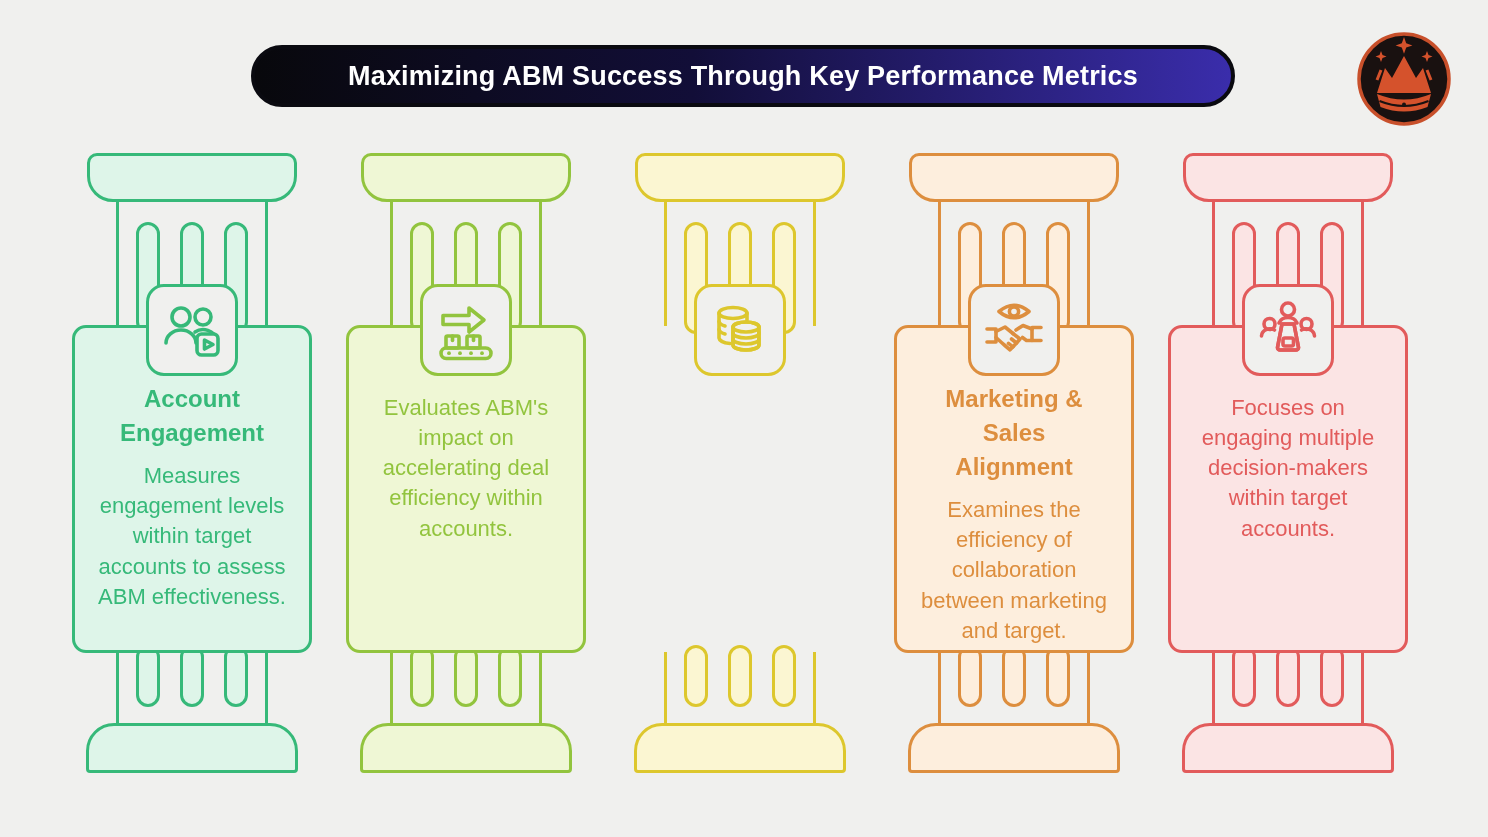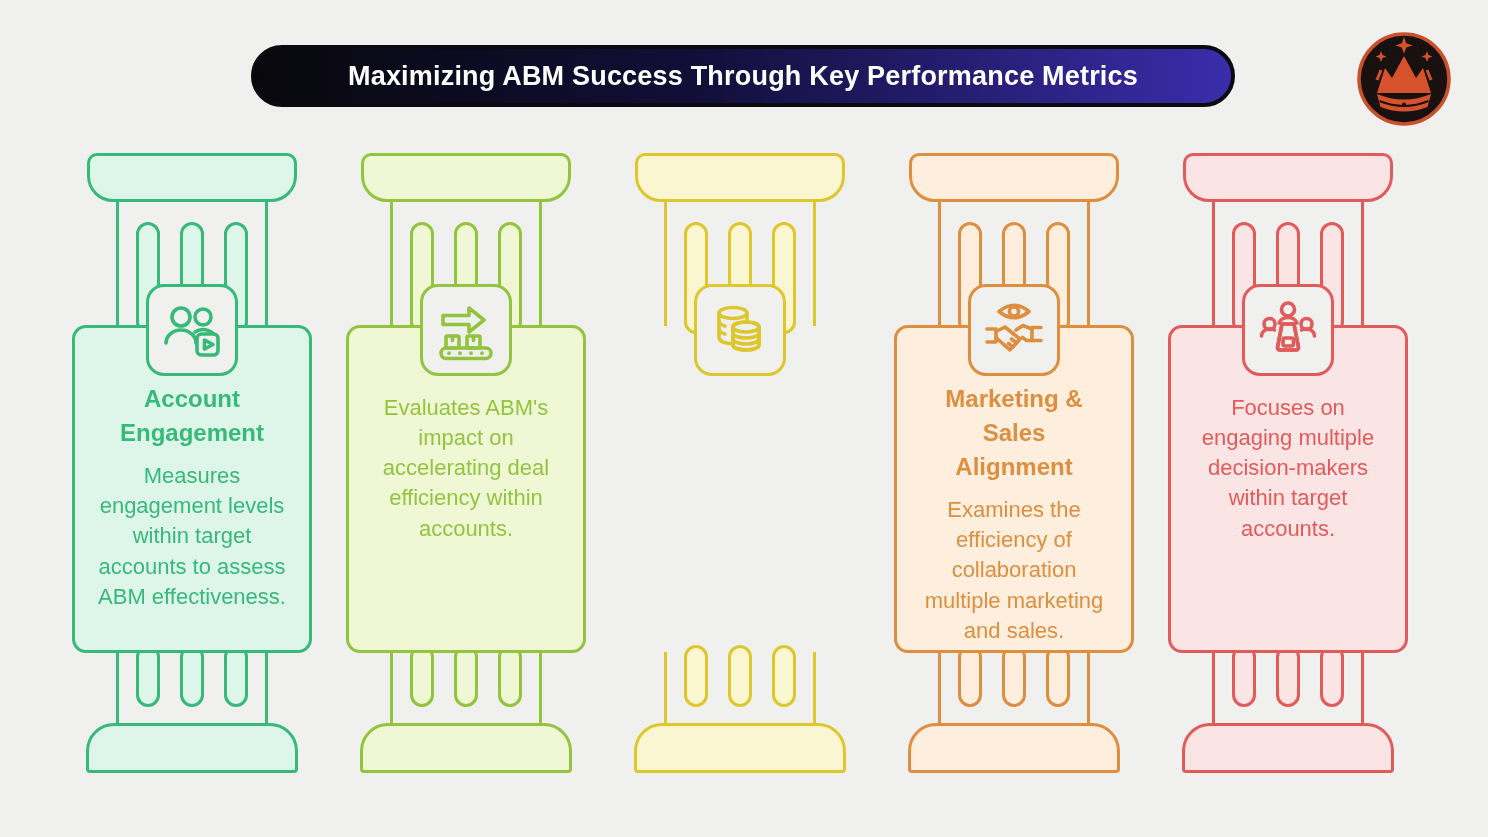--- a/index.html
+++ b/index.html
@@ -201,21 +201,21 @@
     <div class="flute top f1"></div>
     <div class="flute top f2"></div>
     <div class="flute top f3"></div>
     <div class="shaft bottom"></div>
     <div class="flute bottom f1"></div>
     <div class="flute bottom f2"></div>
     <div class="flute bottom f3"></div>
     <div class="base"></div>
     <div class="card">
       <div class="title">Marketing &amp; Sales Alignment</div>
-      <div class="desc">Examines the efficiency of collaboration multiple marketing and sales.</div>
+      <div class="desc">Examines the efficiency of collaboration between marketing and target.</div>
     </div>
     <div class="icon-box">
       <svg viewBox="0 0 64 64">
         <path d="M17 13.5 q15 -12.5 30 0 q-15 12.5 -30 0 Z"></path>
         <circle cx="32" cy="13.5" r="4.6"></circle>
         <path d="M5 31 h9 v13 h-9"></path>
         <path d="M59 29.5 h-9 v13 h9"></path>
         <path d="M14 33.5 l9 -4.5 8 6.5"></path>
         <path d="M50 31 l-9 -3.5 -7 4.5"></path>
         <path d="M31 35.5 l7 5.5 -3.5 4 -5 -4"></path>

